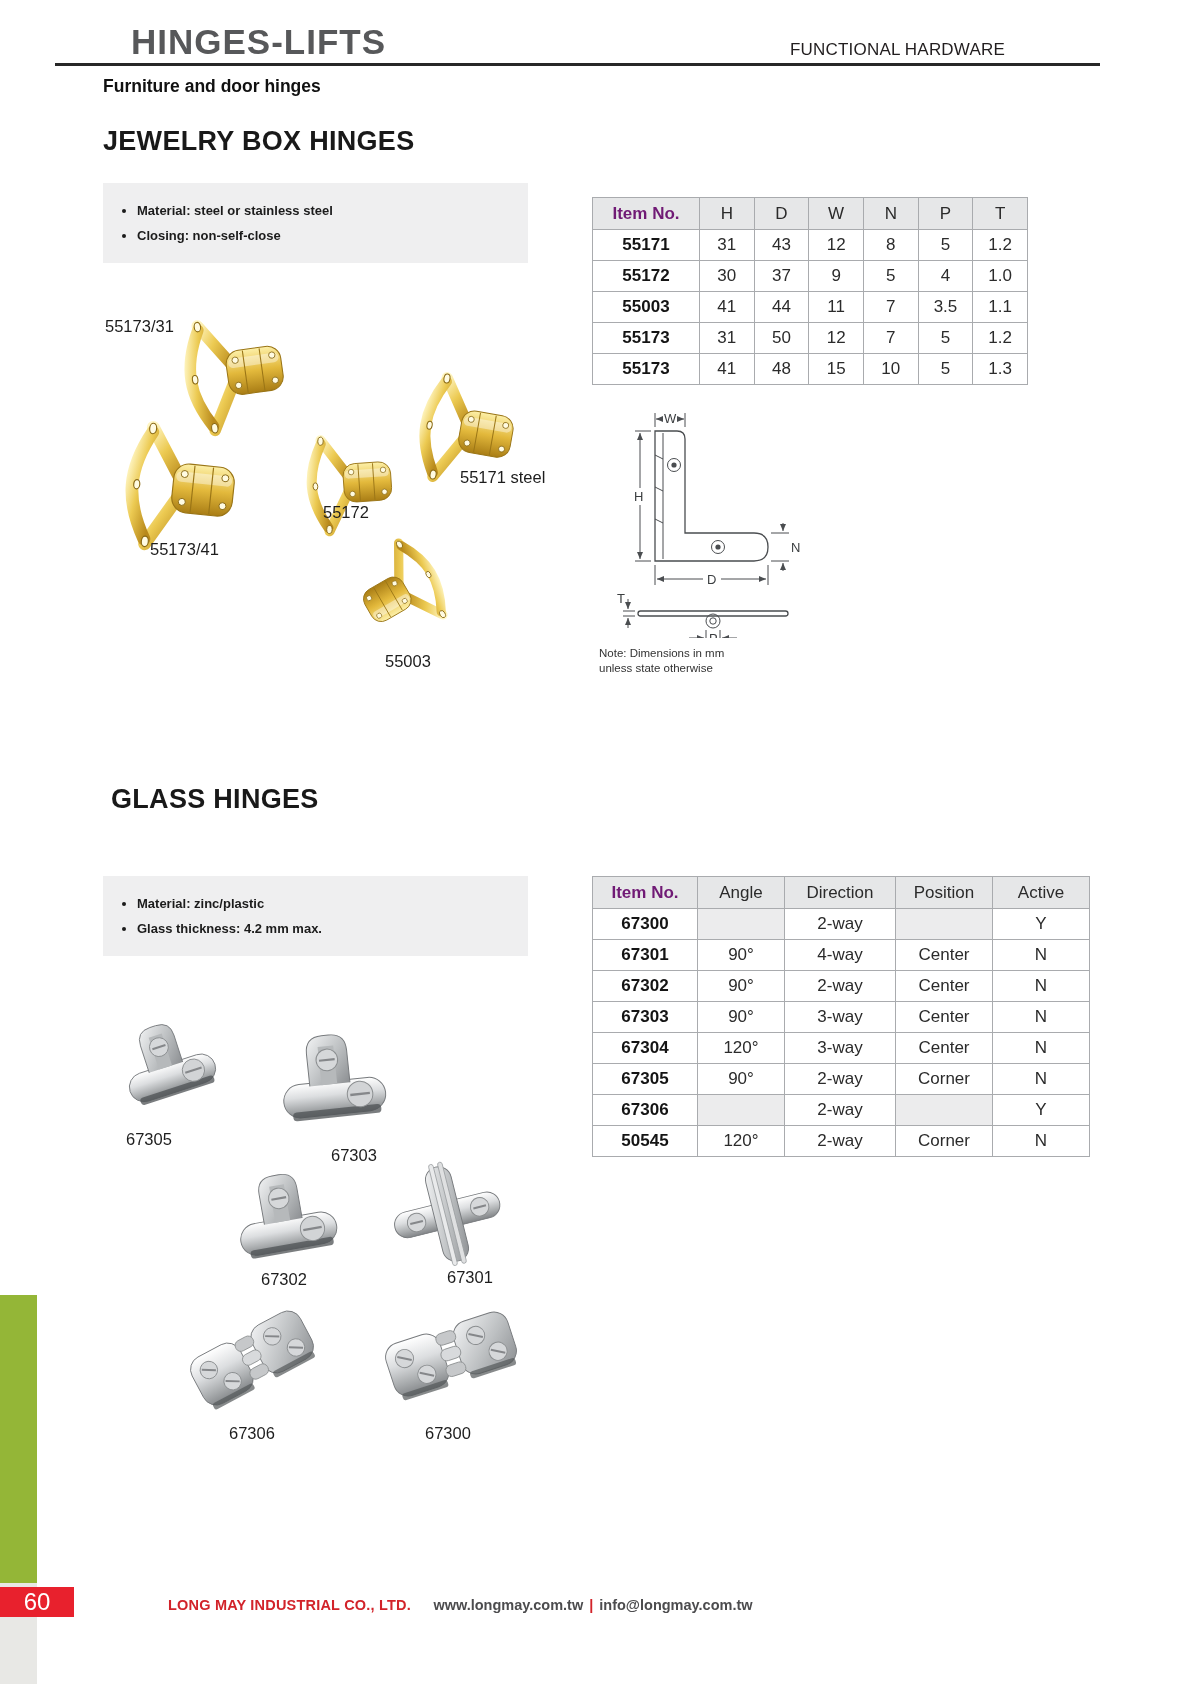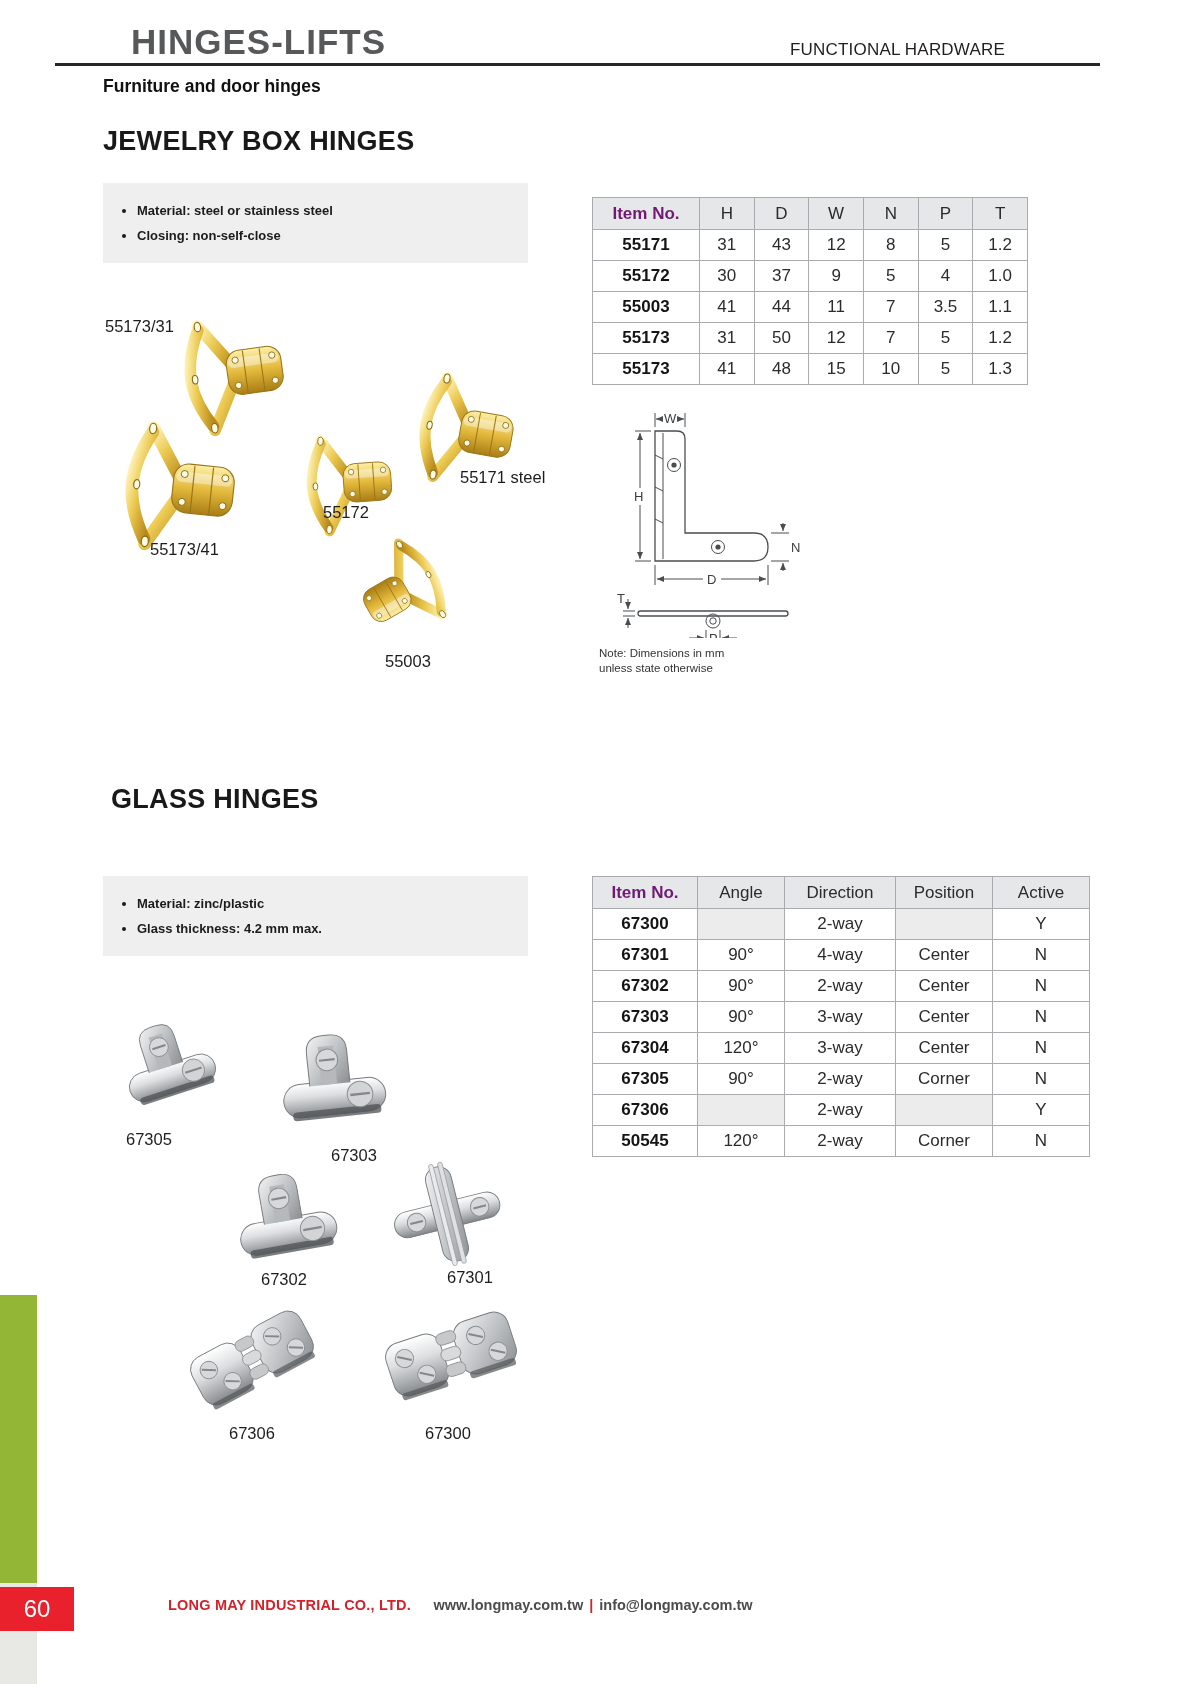--- a/index.html
+++ b/index.html
@@ -45,21 +45,21 @@
   .note{font-size:11.5px; color:#333; line-height:15px;}
 
   
   .diagram text{font-family:"Liberation Sans",sans-serif; font-size:13px; fill:#3b3e40;}
   .diagram .ln{stroke:#4a4d50; stroke-width:1.3; fill:none;}
   .diagram .thin{stroke:#4a4d50; stroke-width:1; fill:none;}
 
   
   .green-bar{background:#94b637; width:37px;}
   .gray-bar{background:#e8e8e5; width:37px;}
-  .pageno-box{background:#e8212d; width:74px; height:44px; color:#fff; font-size:24px;
+  .pageno-box{background:#e8212d; width:74px; height:30px; color:#fff; font-size:24px;
               display:flex; align-items:center; justify-content:center;}
   .company{font-size:14.5px; font-weight:bold; color:#d2232a; letter-spacing:.2px;}
   .webline{font-size:14.5px; font-weight:bold; color:#4c4c4e;}
   .webline .sep{color:#d2232a; padding:0 6px;}
 </style>
 </head>
 <body>
 
 <svg width="0" height="0" style="position:absolute" aria-hidden="true">
   <defs>

